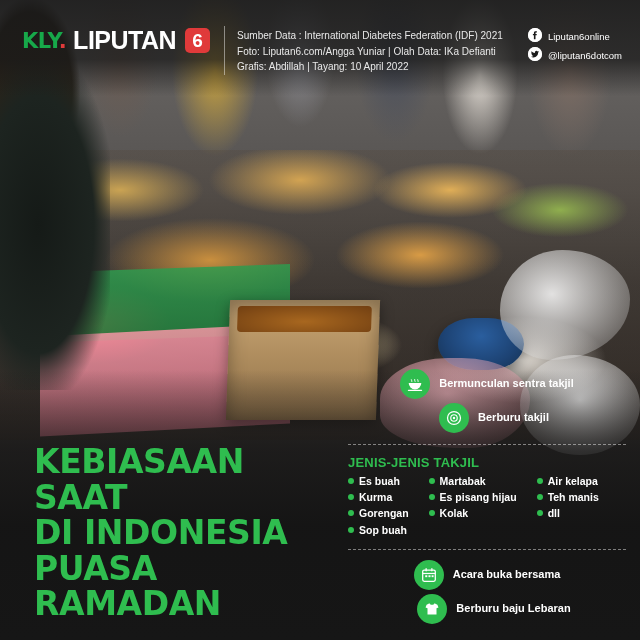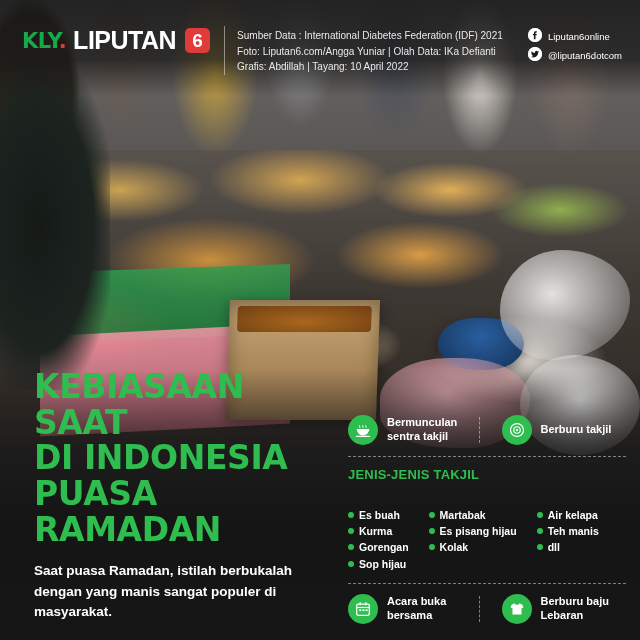--- a/index.html
+++ b/index.html
@@ -148,21 +148,21 @@
   }
   .subtext {
     margin-top: 14px; color: #ffffff; font-size: 13.5px; line-height: 1.5;
     font-weight: 700;
   }
 
   
   .right-panel {
     position: absolute; left: 348px; bottom: 16px; width: 278px;
   }
-  .tile-row { display: flex; align-items: flex-end; }
+  .tile-row { display: flex; align-items: center; flex-direction: column; }
   .tile {
     display: flex; align-items: center; gap: 9px;
     flex: 1 1 0; min-width: 0;
   }
   .tile.second { padding-left: 14px; }
   .vsep {
     width: 0; border-left: 1px dashed rgba(255,255,255,0.45);
     align-self: stretch; margin: 2px 8px 2px 6px;
   }
   .hsep {
@@ -172,21 +172,21 @@
   .tile-icon {
     width: 30px; height: 30px; border-radius: 50%;
     background: #2fbd4f; flex: 0 0 30px;
     display: flex; align-items: center; justify-content: center;
   }
   .tile-label {
     color: #ffffff; font-size: 11px; font-weight: 700; line-height: 1.25;
   }
   .list-title {
     color: #2fbd4f; font-weight: 700; font-size: 13px;
-    letter-spacing: 0.2px; margin-bottom: 25px; text-transform: uppercase;
+    letter-spacing: 0.2px; margin-bottom: 3px; text-transform: uppercase;
   }
   .list-cols { display: flex; gap: 20px; }
   .list-col { flex: 0 0 auto; }
   .li {
     display: flex; align-items: baseline; gap: 5px;
     color: #ffffff; font-size: 10.5px; line-height: 1.55; font-weight: 700;
   }
   .bullet {
     width: 6px; height: 6px; border-radius: 50%;
     background: #2fbd4f; flex: 0 0 6px; transform: translateY(-1px);
@@ -245,21 +245,20 @@
       </div>
     </div>
   </div>
 
   <div class="title-block">
     <div class="headline">
       <div>KEBIASAAN SAAT</div>
       <div>DI INDONESIA</div>
       <div>PUASA RAMADAN</div>
     </div>
-    <div class="subtext">Saat puasa Ramadan, istilah berbukalah dengan yang manis sangat populer di masyarakat.</div>
   </div>
 
   <div class="right-panel">
 
     <div class="tile-row">
       <div class="tile">
         <span class="tile-icon">
           <svg width="18" height="18" viewBox="0 0 20 20">
               <path d="M3 9h14a7 7 0 0 1-7 7 7 7 0 0 1-7-7z" fill="#ffffff"></path>
               <path d="M6.5 7.4c-.8-.8.3-1.3-.4-2.2M10 7.2c-.9-.9.3-1.5-.4-2.4M13.5 7.4c-.8-.8.3-1.3-.4-2.2" stroke="#ffffff" stroke-width="1.1" fill="none" stroke-linecap="round"></path>
@@ -294,21 +293,21 @@
           <div class="li">
               <span class="bullet"></span>
               <span>Kurma</span>
             </div>
           <div class="li">
               <span class="bullet"></span>
               <span>Gorengan</span>
             </div>
           <div class="li">
               <span class="bullet"></span>
-              <span>Sop hijau</span>
+              <span>Sop buah</span>
             </div>
         </div>
         <div class="list-col">
           <div class="li">
               <span class="bullet"></span>
               <span>Martabak</span>
             </div>
           <div class="li">
               <span class="bullet"></span>
               <span>Es pisang hijau</span>

